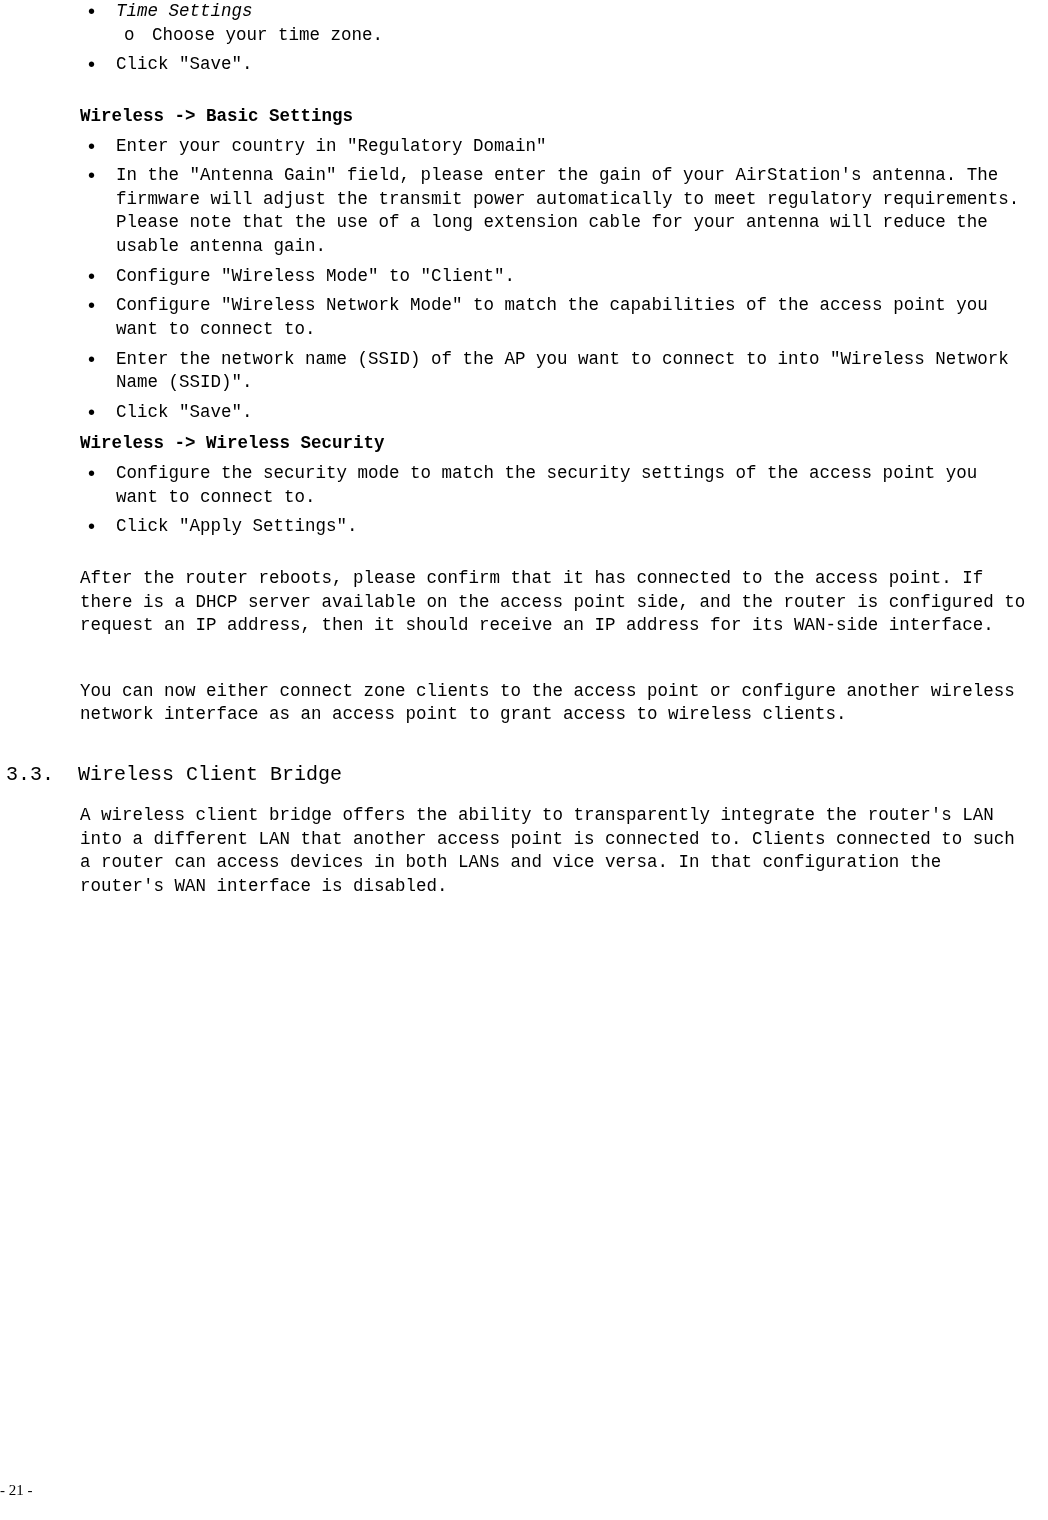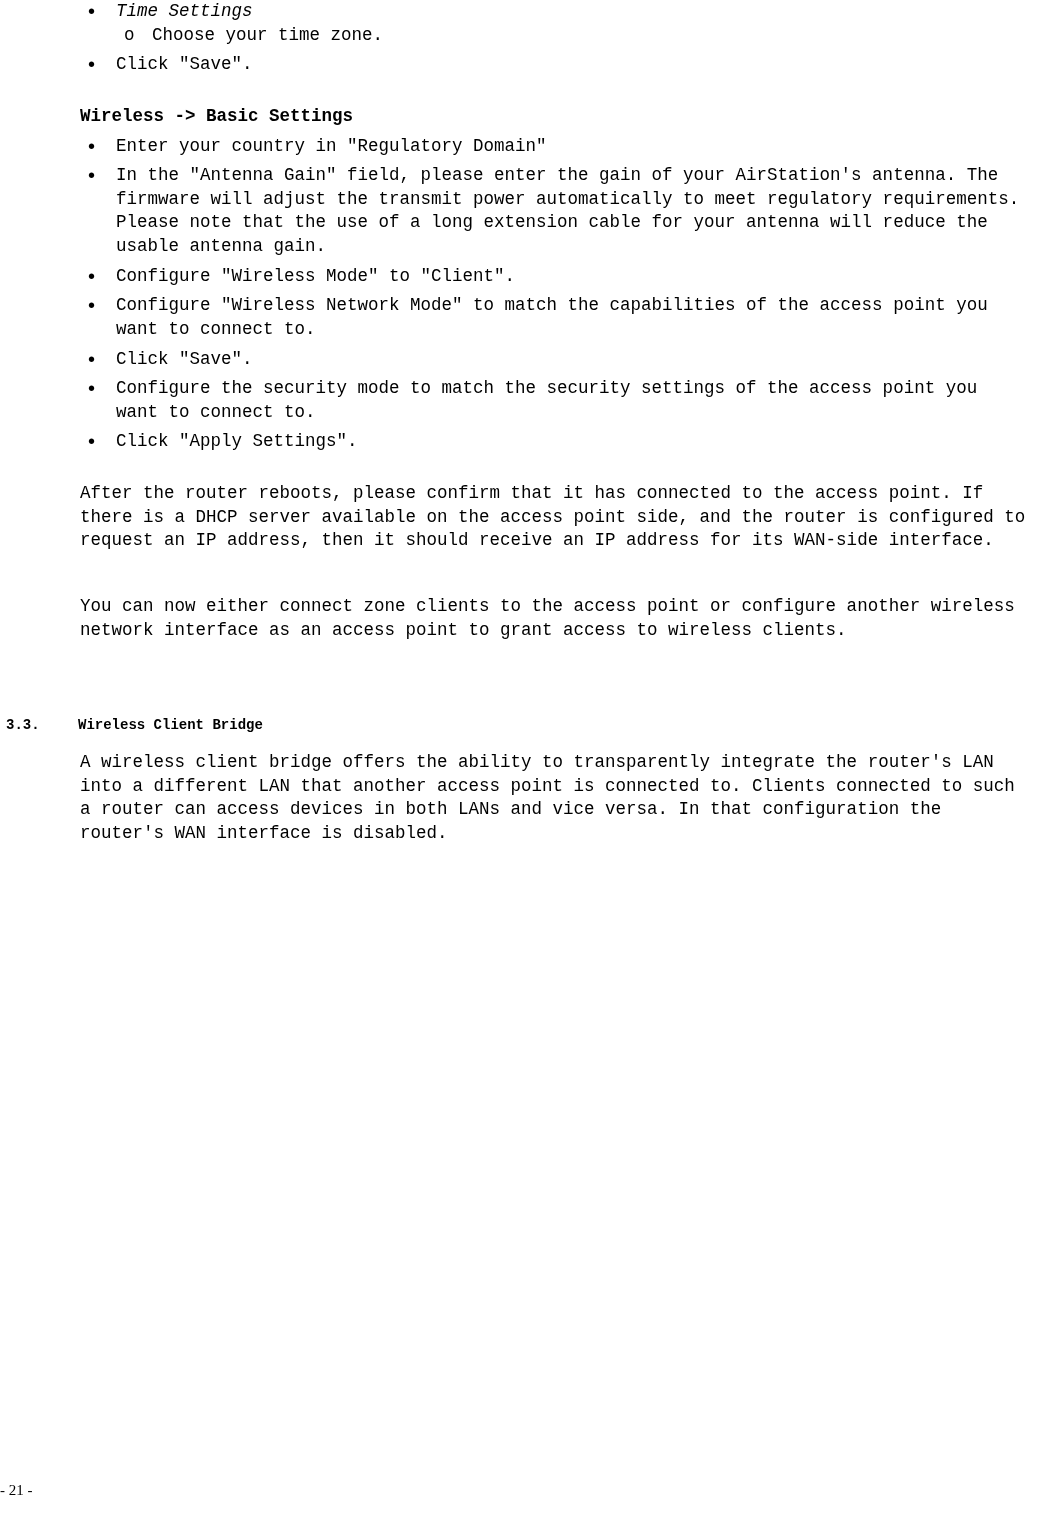--- a/index.html
+++ b/index.html
@@ -67,24 +67,23 @@
   p.para {
     margin: 8px 0 6px 0;
   }
   .spacer-sm { height: 14px; }
   .spacer-md { height: 28px; }
   .section-number {
     display: inline-block;
     width: 72px;
   }
   .heading {
-    font-weight: bold;
-    font-size: 14px;
+    font-weight: normal;
+    font-size: 20px;
     margin-left: -74px;
-    margin-top: 40px;
   }
   .footer {
     position: absolute;
     bottom: 20px;
     width: 100%;
     font-family: "Times New Roman", serif;
     font-size: 15px;
   }
 </style>
 </head>
@@ -105,23 +104,25 @@
 
     <div class="spacer-sm"></div>
 
     <p class="para bold">Wireless -&gt; Basic Settings</p>
 
     <ul class="bullets">
       <li><span>Enter your country in "Regulatory Domain"</span></li>
       <li><span>In the "Antenna Gain" field, please enter the gain of your AirStation's antenna. The firmware will adjust the transmit power automatically to meet regulatory requirements. Please note that the use of a long extension cable for your antenna will reduce the usable antenna gain.</span></li>
       <li><span>Configure "Wireless Mode" to "Client".</span></li>
       <li><span>Configure "Wireless Network Mode" to match the capabilities of the access point you want to connect to.</span></li>
+      <li><span>Enter the network name (SSID) of the AP you want to connect to into "Wireless Network Name (SSID)".</span></li>
       <li><span>Click "Save".</span></li>
     </ul>
 
+    <p class="para bold">Wireless -&gt; Wireless Security</p>
 
     <ul class="bullets">
       <li><span>Configure the security mode to match the security settings of the access point you want to connect to.</span></li>
       <li><span>Click "Apply Settings".</span></li>
     </ul>
 
     <div class="spacer-sm"></div>
 
     <p class="para">After the router reboots, please confirm that it has connected to the access point. If there is a DHCP server available on the access point side, and the router is configured to request an IP address, then it should receive an IP address for its WAN-side interface.</p>
 

